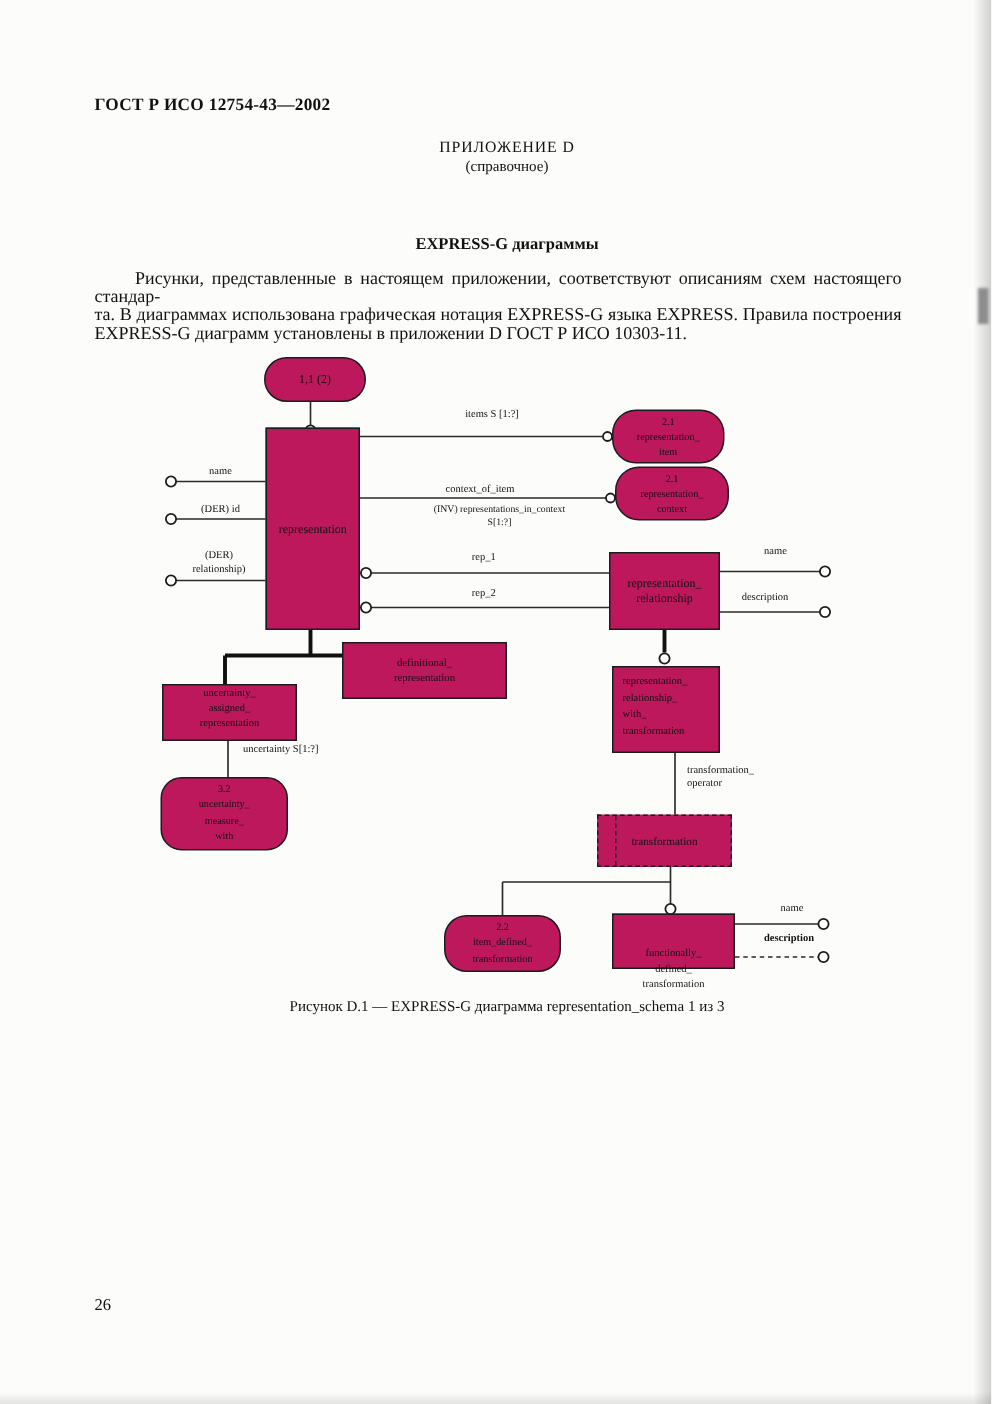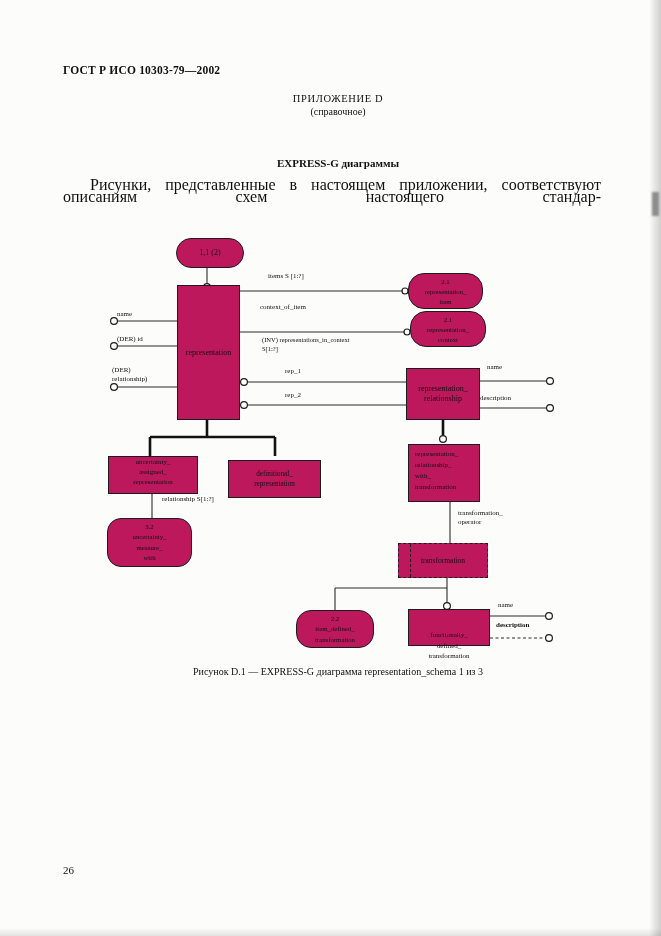--- a/index.html
+++ b/index.html
@@ -5,53 +5,53 @@
   html,body{margin:0;padding:0;}
   .page{
     position:relative;width:661px;height:936px;background:#fcfcfb;
     font-family:"Liberation Serif",serif;color:#111;overflow:hidden;
   }
   
   .doc-header{position:absolute;left:63px;top:64px;font-size:11.5px;font-weight:bold;letter-spacing:.2px;}
   .annex-title{position:absolute;left:0;top:93px;width:676px;text-align:center;font-size:10.5px;letter-spacing:.6px;}
   .annex-subtitle{position:absolute;left:0;top:106px;width:676px;text-align:center;font-size:10px;}
   .section-title{position:absolute;left:0;top:157px;width:676px;text-align:center;font-size:11px;font-weight:bold;}
-  .para{position:absolute;left:63px;top:179px;width:538px;font-size:16px;line-height:12.2px;}
+  .para{position:absolute;left:63px;top:179px;width:538px;font-size:12px;line-height:12.2px;}
   .para .jline{text-align:justify;text-align-last:justify;}
   .para .l1{text-indent:27px;}
   .para .last{text-align:left;text-align-last:left;}
   .caption{position:absolute;left:0;top:666px;width:676px;text-align:center;font-size:10px;}
   .pageno{position:absolute;left:63px;top:845px;font-size:11px;margin-top:19px;}
   
   .connectors{position:absolute;left:0;top:0;z-index:1;}
   .node{
     position:absolute;box-sizing:border-box;border:1.4px solid #1c1c1c;background:#be185d;
     text-align:center;white-space:pre-line;z-index:2;color:#101010;
   }
   .flexc{display:flex;align-items:center;justify-content:center;}
   .oval{border-radius:16px;}
   .n-pageref{left:176px;top:238px;width:68px;height:30px;font-size:8px;line-height:27px;}
   .n-rep{left:177px;top:285px;width:63px;height:135px;font-size:8px;}
   .n-oval-item{left:408px;top:273px;width:75px;height:36px;font-size:6.8px;line-height:10px;padding-top:3px;}
   .n-oval-context{left:410px;top:311px;width:76px;height:36px;font-size:6.8px;line-height:10px;padding-top:3px;}
   .n-relbox{left:406px;top:368px;width:74px;height:52px;font-size:8px;line-height:10.5px;}
   .n-uncbox{left:108px;top:456px;width:90px;height:38px;font-size:7px;line-height:10px;padding-top:0;}
-  .n-defbox{left:228px;top:460px;width:93px;height:38px;font-size:7.2px;line-height:10px;}
+  .n-defbox{left:228px;top:428px;width:110px;height:38px;font-size:7.2px;line-height:10px;}
   .n-uncoval{left:107px;top:518px;width:85px;height:49px;border-radius:14px;font-size:6.8px;line-height:10.4px;padding-top:3px;}
   .n-rwtbox{left:408px;top:444px;width:72px;height:58px;font-size:7px;line-height:11px;text-align:left;padding:4px 0 0 6px;}
   .n-transbox{left:398px;top:543px;width:90px;height:35px;border-style:dashed;border-width:1.4px;font-size:7.5px;}
   .n-transbox .divider{position:absolute;left:11px;top:0;bottom:0;border-left:1.4px dashed #1c1c1c;}
   .n-idtoval{left:296px;top:610px;width:78px;height:38px;border-radius:15px;font-size:6.8px;line-height:10.4px;padding-top:3px;}
   .n-fdtbox{left:408px;top:609px;width:82px;height:37px;font-size:7px;line-height:10.5px;padding-top:20px;}
-  .lbl{position:absolute;z-index:3;font-size:7px;color:#101010;text-align:left;white-space:pre-line;font-family:"Liberation Serif",serif;}
+  .lbl{position:absolute;z-index:3;font-size:7px;color:#101010;text-align:center;white-space:pre-line;font-family:"Liberation Serif",serif;}
   .lbl-attr-name{left:117px;top:310px;width:60px;}
   .lbl-attr-id{left:117px;top:335px;width:60px;}
   .lbl-attr-desc{left:112px;top:366px;width:68px;line-height:9px;}
   .lbl-items{left:268px;top:272px;width:120px;}
-  .lbl-ctx{left:260px;top:303px;width:120px;}
+  .lbl-ctx{left:260px;top:322px;width:120px;}
   .lbl-inv{left:262px;top:336px;width:142px;font-size:6.5px;line-height:8.5px;}
   .lbl-rep1{left:285px;top:367px;width:75px;}
   .lbl-rep2{left:285px;top:391px;width:75px;}
   .lbl-relname{left:487px;top:363px;width:60px;}
   .lbl-reldesc{left:480px;top:394px;width:60px;}
   .lbl-uncset{left:162px;top:495px;white-space:nowrap;}
   .lbl-top{left:458px;top:509px;text-align:left;line-height:9px;}
   .lbl-fdtname{left:498px;top:601px;width:60px;}
   .lbl-fdtdesc{left:496px;top:621px;width:60px;font-weight:bold;}
   
@@ -60,26 +60,28 @@
   .scan-bottom{position:absolute;left:0;bottom:0;width:661px;height:8px;
     background:linear-gradient(to bottom,rgba(0,0,0,0),rgba(0,0,0,.10));z-index:4;}
   .scan-smudge{position:absolute;left:652px;top:192px;width:7px;height:24px;background:#8d8d8d;
     filter:blur(1px);z-index:5;}
 </style>
 </head>
 <body>
 
 <div class="page">
 
-  <div class="doc-header">ГОСТ Р ИСО 10303-79—2002</div>
+  <div class="doc-header">ГОСТ Р ИСО 12754-43—2002</div>
   <div class="annex-title">ПРИЛОЖЕНИЕ D</div>
   <div class="annex-subtitle">(справочное)</div>
   <div class="section-title">EXPRESS-G диаграммы</div>
   <div class="para">
     <div class="jline l1">Рисунки, представленные в настоящем приложении, соответствуют описаниям схем настоящего стандар-</div>
+    <div class="jline">та. В диаграммах использована графическая нотация EXPRESS-G языка EXPRESS. Правила построения</div>
+    <div class="last">EXPRESS-G диаграмм установлены в приложении D ГОСТ Р ИСО 10303-11.</div>
   </div>
   <div class="caption">Рисунок D.1 — EXPRESS-G диаграмма representation_schema 1 из 3</div>
   <div class="pageno">26</div>
 
   <svg class="connectors" width="661" height="936">
     <g stroke="#2a2a2a" stroke-width="1.1" fill="none">
 
       <line x1="207" y1="268" x2="207" y2="284"></line>
 
       <line x1="116" y1="321" x2="177" y2="321"></line>
@@ -166,21 +168,21 @@
   <div class="lbl lbl-attr-desc">(DER)
 relationship)</div>
   <div class="lbl lbl-items">items S [1:?]</div>
   <div class="lbl lbl-ctx">context_of_item</div>
   <div class="lbl lbl-inv">(INV) representations_in_context
 S[1:?]</div>
   <div class="lbl lbl-rep1">rep_1</div>
   <div class="lbl lbl-rep2">rep_2</div>
   <div class="lbl lbl-relname">name</div>
   <div class="lbl lbl-reldesc">description</div>
-  <div class="lbl lbl-uncset">relationship S[1:?]</div>
+  <div class="lbl lbl-uncset">uncertainty S[1:?]</div>
   <div class="lbl lbl-top">transformation_
 operator</div>
   <div class="lbl lbl-fdtname">name</div>
   <div class="lbl lbl-fdtdesc">description</div>
 
   <div class="scan-right"></div>
   <div class="scan-bottom"></div>
   <div class="scan-smudge"></div>
 
 </div>

